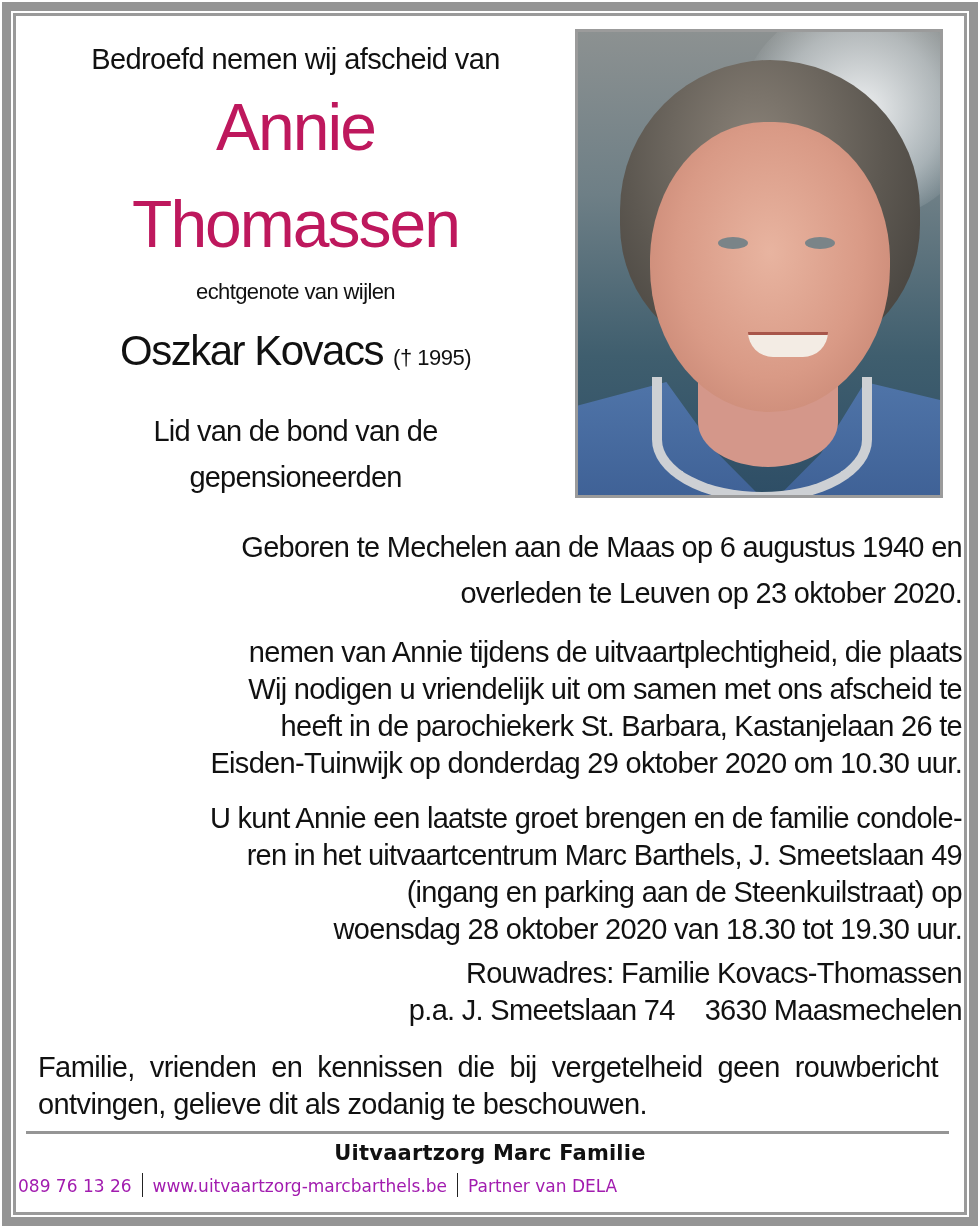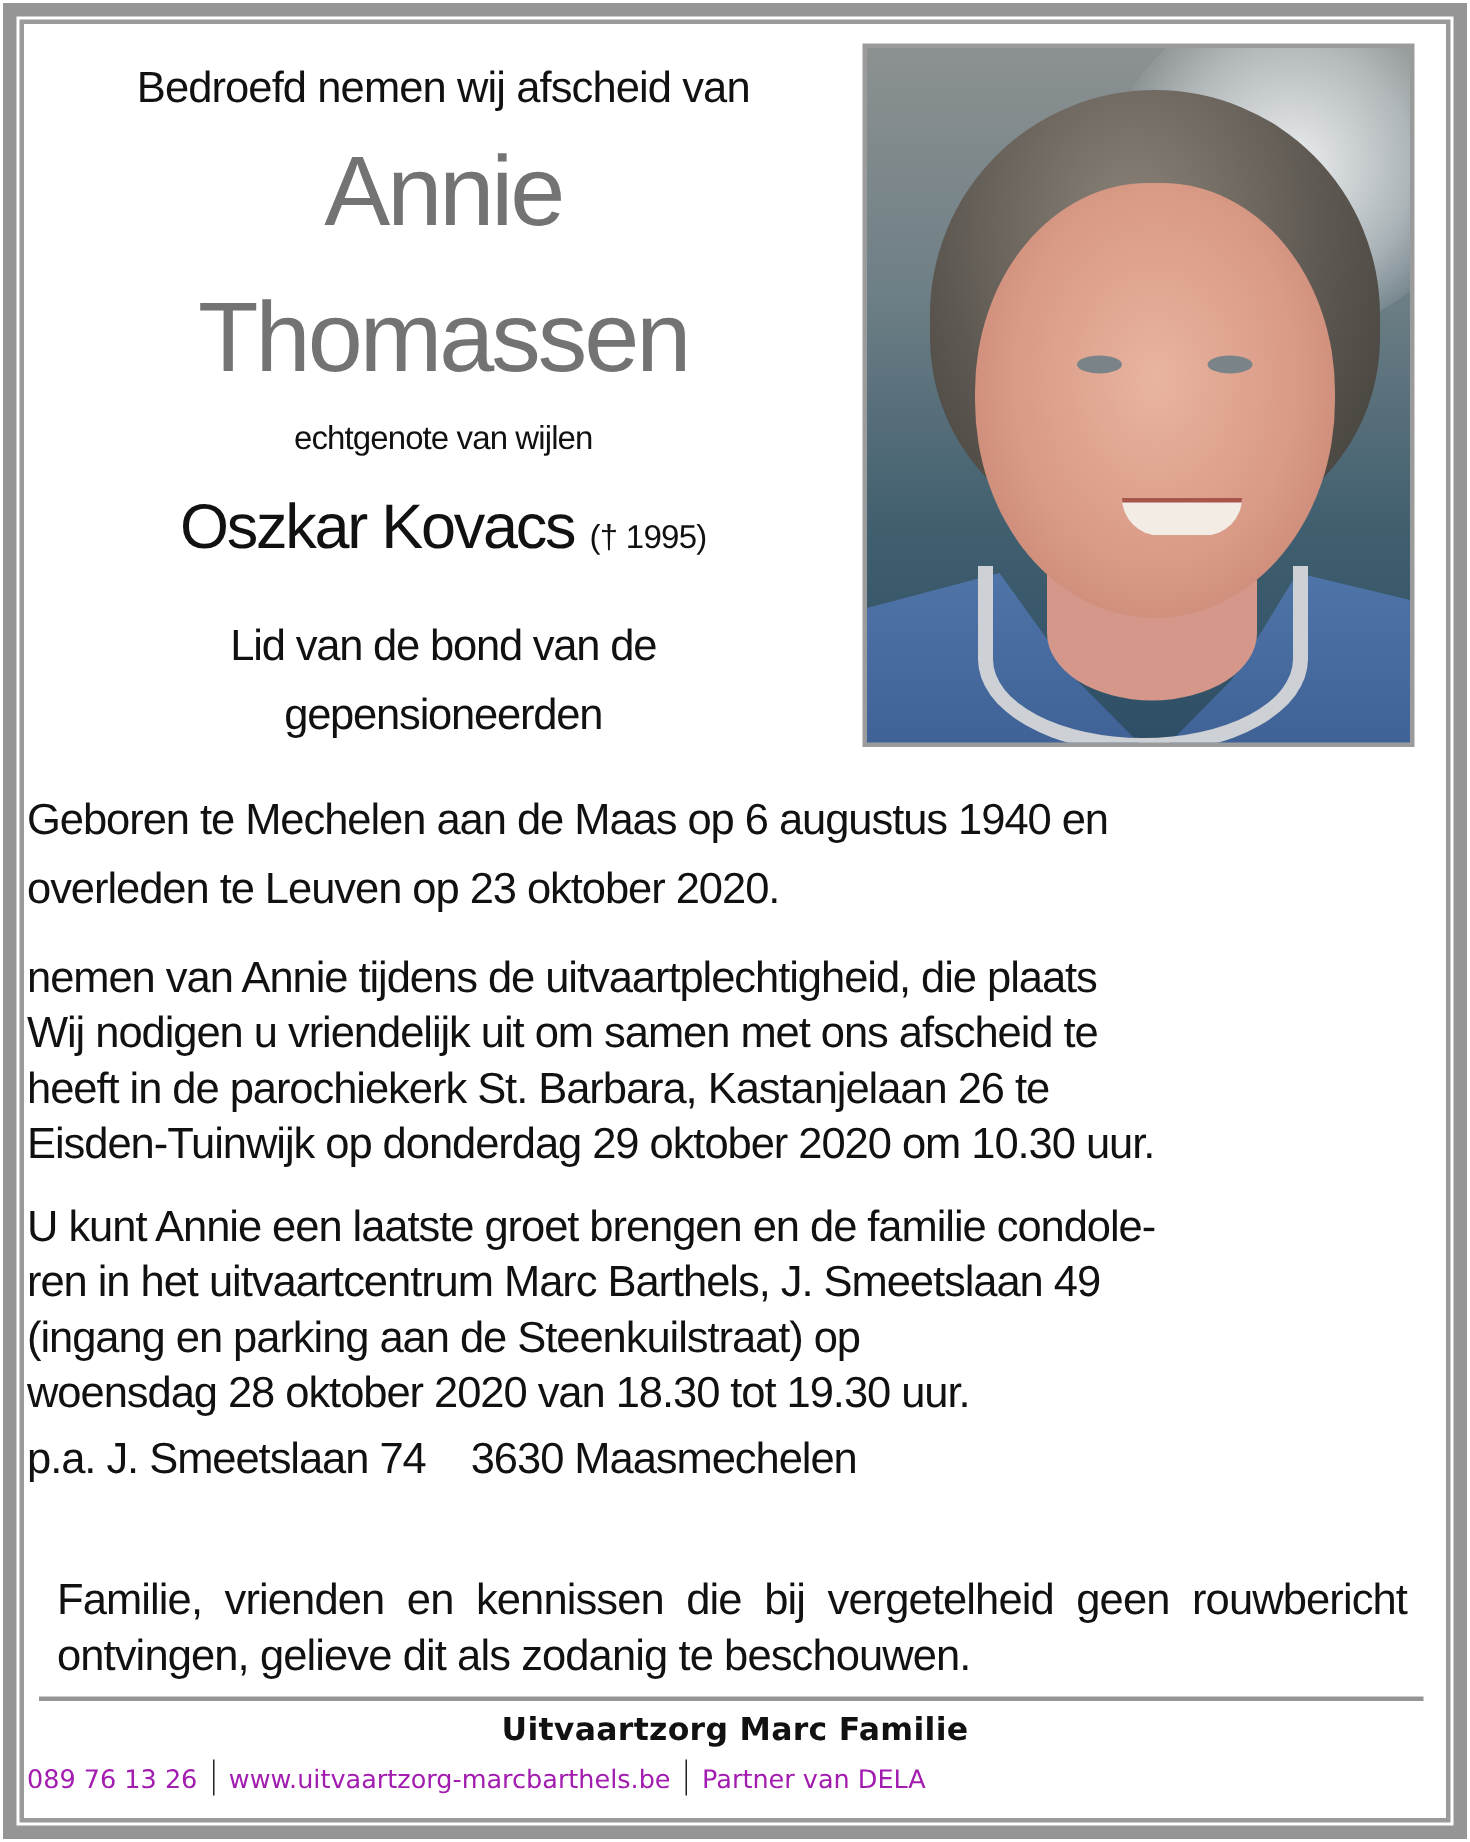--- a/index.html
+++ b/index.html
@@ -7,21 +7,21 @@
            font-family: "Liberation Sans", "DejaVu Sans", sans-serif; color: #111; }
 
     .frame-outer { position: absolute; left: 2px; top: 2px; width: 976px; height: 1224px;
                    box-sizing: border-box; border: 9px solid #959595; background: #fff; }
     .frame-inner { position: absolute; left: 13px; top: 13px; width: 954px; height: 1202px;
                    box-sizing: border-box; border: 3px solid #9a9a9a; background: #fff; }
 
     .left-col { position: absolute; left: 18px; top: 20px; width: 555px; text-align: center; }
     .intro { position: absolute; left: 0; top: 22px; width: 555px; font-size: 29px; letter-spacing: -0.6px;
              line-height: 34px; color: #111; }
-    .name { position: absolute; left: 0; width: 555px; font-size: 66px; line-height: 74px; color: #737373;
+    .name { position: absolute; left: 0; width: 555px; font-size: 66px; line-height: 74px; color: #be185d;
             letter-spacing: -2px; }
     .name.first { top: 70px; }
     .name.last { top: 167px; }
     .spouse-label { position: absolute; left: 0; top: 256px; width: 555px; font-size: 22px; letter-spacing: -0.6px;
                     line-height: 32px; }
     .spouse-name { position: absolute; left: 0; top: 306px; width: 555px; font-size: 42px; letter-spacing: -1.5px;
                    line-height: 50px; }
     .spouse-death { font-size: 22px; letter-spacing: -0.5px; }
     .membership { position: absolute; left: 0; top: 388px; width: 555px; font-size: 29px; letter-spacing: -0.8px;
                   line-height: 46px; }
@@ -40,21 +40,21 @@
     .photo .eye.r { left: 227px; }
     .photo .smile { position: absolute; left: 170px; top: 300px; width: 80px; height: 22px; border-radius: 0 0 40px 40px;
                     background: #f3ece4; border-top: 3px solid #a8564a; }
     .photo .neck { position: absolute; left: 120px; top: 345px; width: 140px; height: 90px; border-radius: 0 0 50% 50%;
                    background: #d4978a; }
     .photo .shirt { position: absolute; left: 0; top: 350px; width: 368px; height: 130px;
                     background: linear-gradient(180deg, #4f74a8 0%, #3d5f94 100%); clip-path: polygon(0 18%, 24% 0, 38% 55%, 52% 95%, 66% 55%, 78% 0, 100% 15%, 100% 100%, 0 100%); }
     .photo .collar { position: absolute; left: 74px; top: 345px; width: 220px; height: 125px;
                      border: 10px solid #cdd0d4; border-top: none; border-radius: 0 0 50% 50%; box-sizing: border-box; }
 
-    .para { position: absolute; left: 18px; width: 944px; text-align: left; font-size: 29px; letter-spacing: -0.7px; color: #111; }
+    .para { position: absolute; left: 18px; width: 944px; text-align: right; font-size: 29px; letter-spacing: -0.7px; color: #111; }
     .birth { top: 524px; line-height: 46px; }
     .invite { top: 634px; line-height: 37px; }
     .condolence { top: 800px; line-height: 37px; }
     .address { top: 955px; line-height: 37px; }
     .notice { position: absolute; left: 38px; width: 900px; top: 1049px; font-size: 29px; letter-spacing: -0.6px;
               line-height: 37px; text-align: justify; text-align-last: left; color: #111; }
     .addr-gap { display: inline-block; width: 30px; }
 
     .divider { position: absolute; left: 26px; top: 1131px; width: 923px; height: 3px; background: #959595; }
     .footer-name { position: absolute; left: 18px; width: 944px; top: 1141px; text-align: center;
@@ -109,20 +109,21 @@
 </div>
 
 <div class="para condolence">
   <div>U kunt Annie een laatste groet brengen en de familie condole-</div>
   <div>ren in het uitvaartcentrum Marc Barthels, J. Smeetslaan 49</div>
   <div>(ingang en parking aan de Steenkuilstraat) op</div>
   <div>woensdag 28 oktober 2020 van 18.30 tot 19.30 uur.</div>
 </div>
 
 <div class="para address">
+  <div>Rouwadres: Familie Kovacs-Thomassen</div>
   <div>
     <span>p.a. J. Smeetslaan 74</span><span class="addr-gap"></span><span>3630 Maasmechelen</span>
   </div>
 </div>
 
 <div class="notice">Familie, vrienden en kennissen die bij vergetelheid geen rouwbericht ontvingen, gelieve dit als zodanig te beschouwen.</div>
 
 <div class="divider"></div>
 
 <div class="footer-name">Uitvaartzorg Marc Familie</div>

